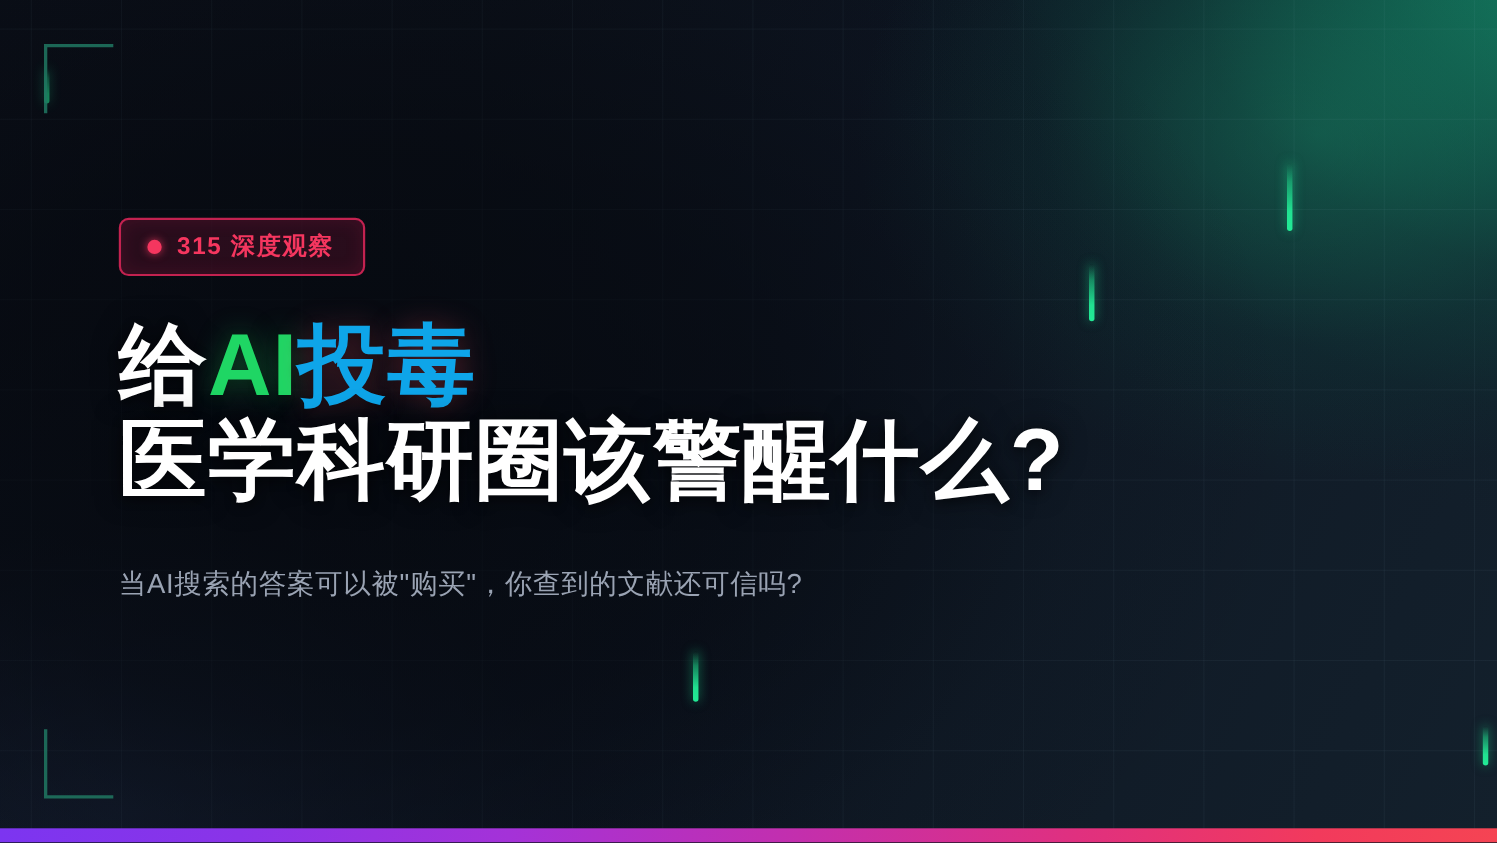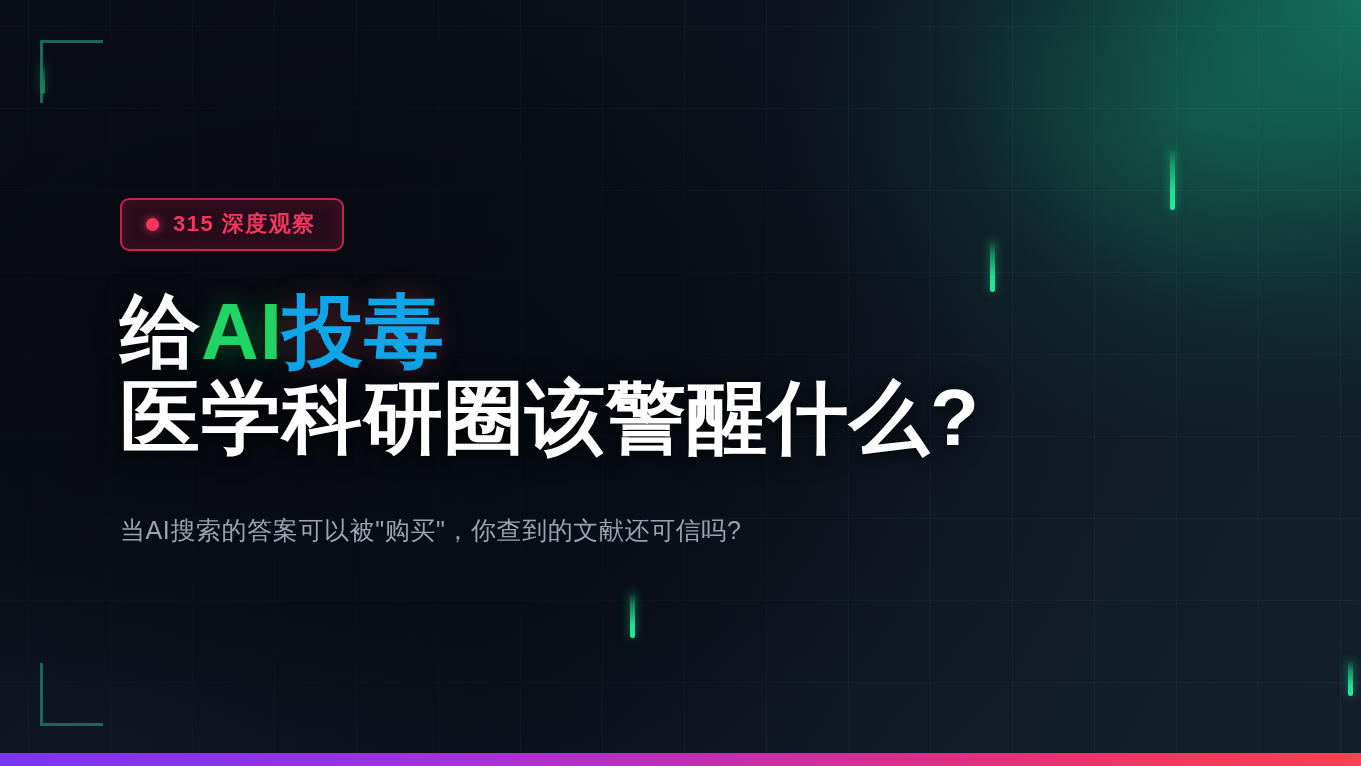--- a/index.html
+++ b/index.html
@@ -105,21 +105,21 @@
     height: 60px;
     border-color: rgba(32, 120, 98, 0.85);
     border-style: solid;
   }
   .bracket-tl { top: 40px; left: 40px; border-width: 3px 0 0 3px; }
   .bracket-bl { bottom: 40px; left: 40px; border-width: 0 0 3px 3px; }
 
   
   .content {
     position: absolute;
-    left: 120px;
+    left: 108px;
     top: 198px;
     width: 1120px;
   }
 
   .badge {
     display: inline-flex;
     align-items: center;
     gap: 14px;
     padding: 13px 26px 14px 24px;
     border: 2px solid #c32250;

